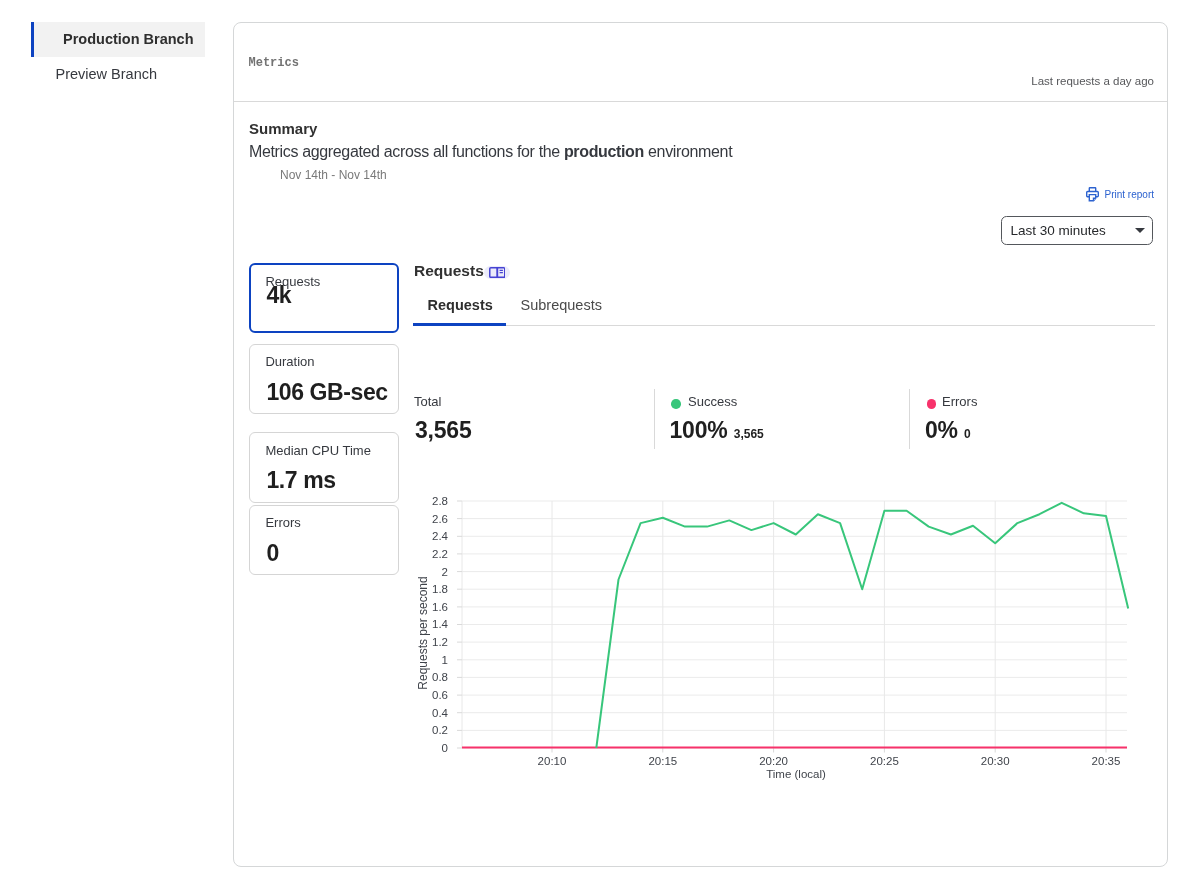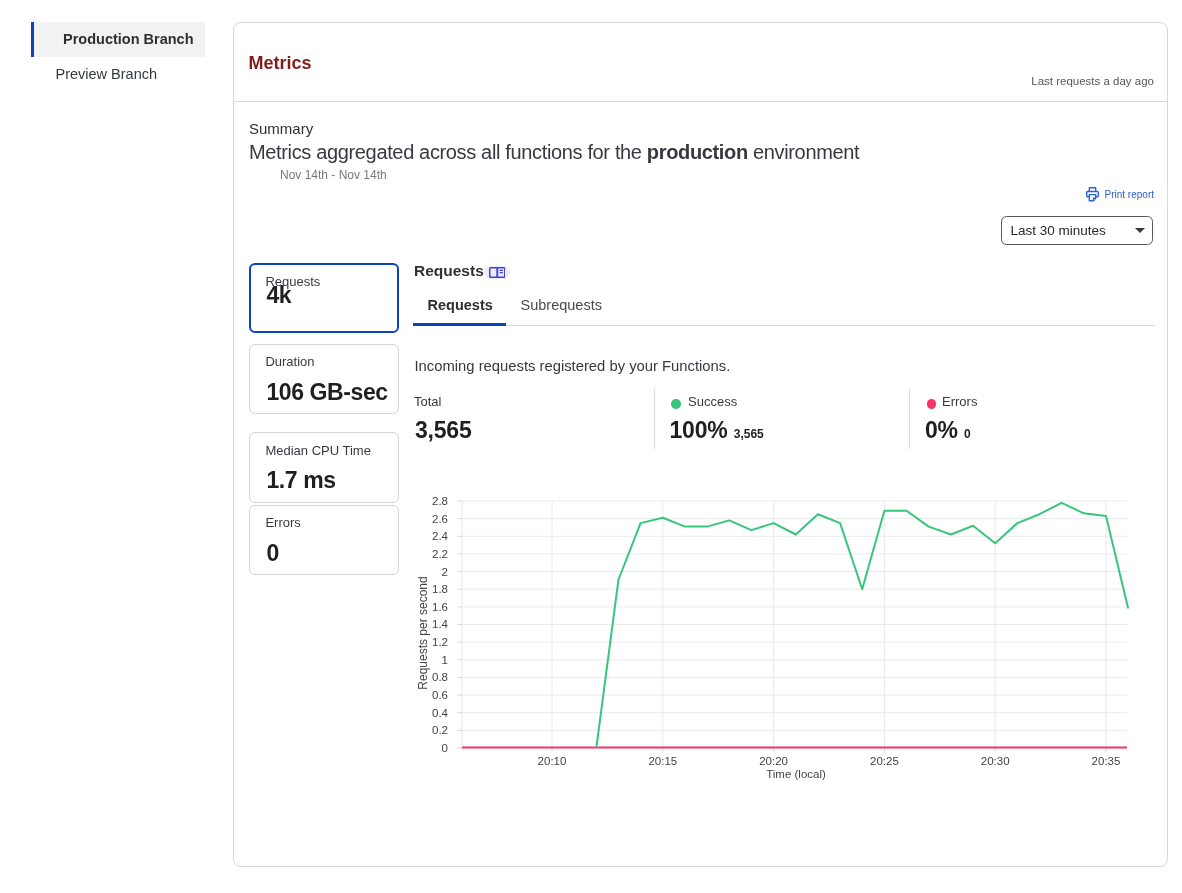--- a/index.html
+++ b/index.html
@@ -13,26 +13,26 @@
   }
   .side-item-active span { position:absolute; left:29px; top:9px; font-weight:bold; font-size:14.5px; color:#2e2e2e; }
   .side-item { left:34px; top:57px; width:171px; height:35px; }
   .side-item span { position:absolute; left:13.5px; top:9px; font-size:14.5px; color:#36393f;padding-left:8px; }
 
   
   .card {
     left:233px; top:22px; width:935px; height:845px;
     border:1px solid #d5d7d8; border-radius:8px; background:#fff;
   }
-  .hdr-title { left:14.5px; top:28.5px; font-size:18px; font-weight:bold; color:#7f1d1d; line-height:22px;}
+  .hdr-title { left:14.5px; top:28.5px; font-size:12px; font-weight:bold; color:#737373; line-height:22px;font-family:Liberation Mono, monospace;}
   .hdr-mod { right:13px; top:51.5px; font-size:11.5px; color:#56575a; line-height:13px; }
   .hdr-divider { left:0; top:78px; width:100%; height:1px; background:#d9d9d9; }
 
-  .sum-title { left:15px; top:96.9px; font-size:15px; font-weight:normal; color:#313131; line-height:18px; }
-  .sum-desc { left:15px; top:121px; font-size:20px; color:#36393f; line-height:16px; letter-spacing:-0.35px; }
+  .sum-title { left:15px; top:96.9px; font-size:15px; font-weight:bold; color:#313131; line-height:18px; }
+  .sum-desc { left:15px; top:121px; font-size:16px; color:#36393f; line-height:16px; letter-spacing:-0.35px; }
   .sum-date { left:15px; top:144.7px; font-size:12px; color:#797979; line-height:14px;margin-left:31px; }
 
   .print-row { right:13px; top:164px; font-size:10px; color:#2c62cf; display:flex; align-items:center; gap:6px; line-height:15px;}
   .dropdown {
     right:14.5px; top:193.3px; width:151.5px; height:28.6px;
     border:1px solid #54575c; border-radius:5.5px; background:#fff;
   }
   .dropdown .lab { position:absolute; left:8.5px; top:6px; font-size:13.5px; color:#26282b; }
   .dropdown .caret { position:absolute; right:6.5px; top:11px; width:0; height:0; border-left:5px solid transparent; border-right:5px solid transparent; border-top:5.5px solid #36393f; }
 
@@ -120,21 +120,20 @@
           <path d="M8.25 0.75 V11.3" stroke-width="1.9"></path>
           <path d="M10.6 3.4 H13.9 M10.6 5.6 H13.9" stroke-width="1.1"></path>
         </svg>
       </span>
     </div>
     <div class="abs tab1">Requests</div>
     <div class="abs tab2">Subrequests</div>
     <div class="abs tabline-gray"></div>
     <div class="abs tabline-blue"></div>
 
-    <div class="abs incoming">Incoming requests registered by your Functions.</div>
 
     <div class="abs slab" style="left:180px; top:371.3px;">Total</div>
     <div class="abs sval" style="left:181px; top:394.3px;">3,565</div>
     <div class="vdiv" style="left:420px;"></div>
     <div class="dot" style="left:437px; top:376.2px; background:#38c67b;"></div>
     <div class="abs slab" style="left:454px; top:371.3px;">Success</div>
     <div class="abs sval" style="left:435.5px; top:394.3px;">100% <small>3,565</small></div>
     <div class="vdiv" style="left:675px;"></div>
     <div class="dot" style="left:692.5px; top:376.2px; background:#f7326b;"></div>
     <div class="abs slab" style="left:708px; top:371.3px;">Errors</div>

